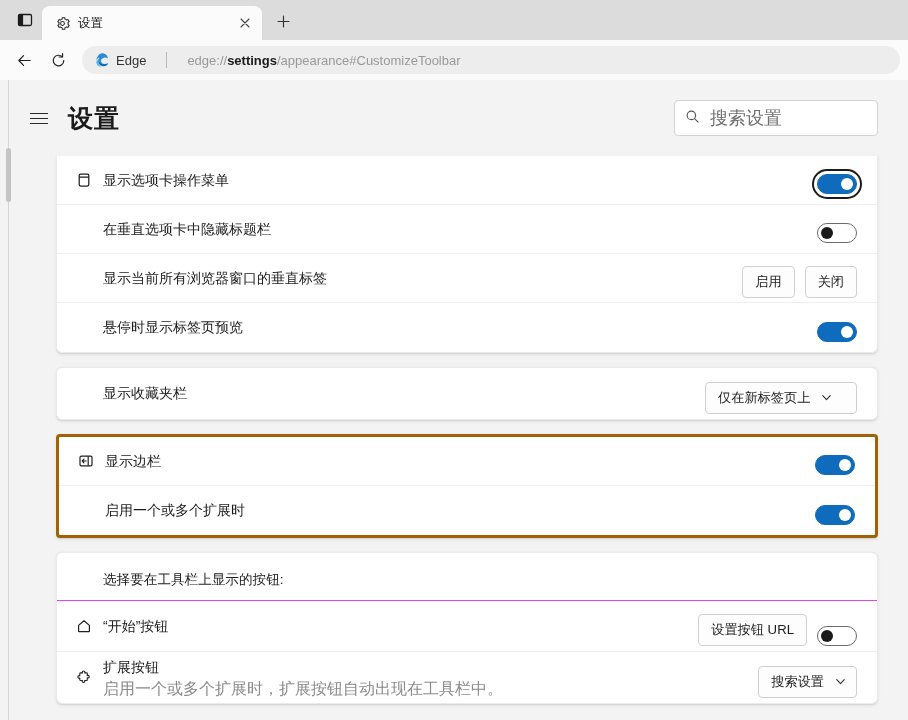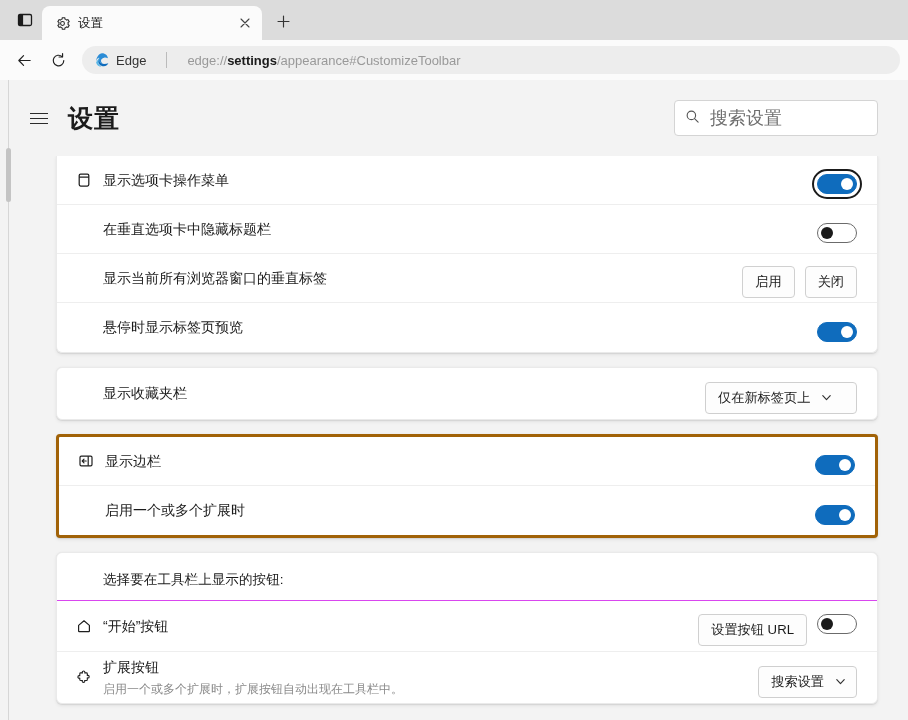--- a/index.html
+++ b/index.html
@@ -138,22 +138,22 @@
   .row:last-child { border-bottom: none; }
   .row.tall { min-height: 51px; }
 
   .row-icon {
     width: 26px; flex: 0 0 26px; display: flex; align-items: center;
     justify-content: center; color: #1f1f1f; margin-right: 6px;
   }
   .row-icon.spacer { visibility: hidden; }
   .row-text { flex: 1; min-width: 0; padding-right: 12px; }
   .row-label { font-size: 14px; color: #1b1b1b; line-height: 19px; }
-  .row-sub { font-size: 12px; color: #8a8a8a; line-height: 18px; margin-top: 3px; }
-  .row-ctl { display: flex; align-items: flex-start; gap: 10px; flex: 0 0 auto; margin-top: 8px; }
+  .row-sub { font-size: 16px; color: #8a8a8a; line-height: 18px; margin-top: 3px; }
+  .row-ctl { display: flex; align-items: flex-end; gap: 10px; flex: 0 0 auto; margin-top: 8px; }
 
   .section-head {
     min-height: 48px; display: flex; align-items: center;
     padding: 6px 20px 0 14px; border-bottom: 1px solid #d946ef;
   }
   .section-head-label { font-size: 13.6px; color: #1b1b1b; }
 
   
   .toggle {
     width: 40px; height: 20px; border-radius: 10px;

